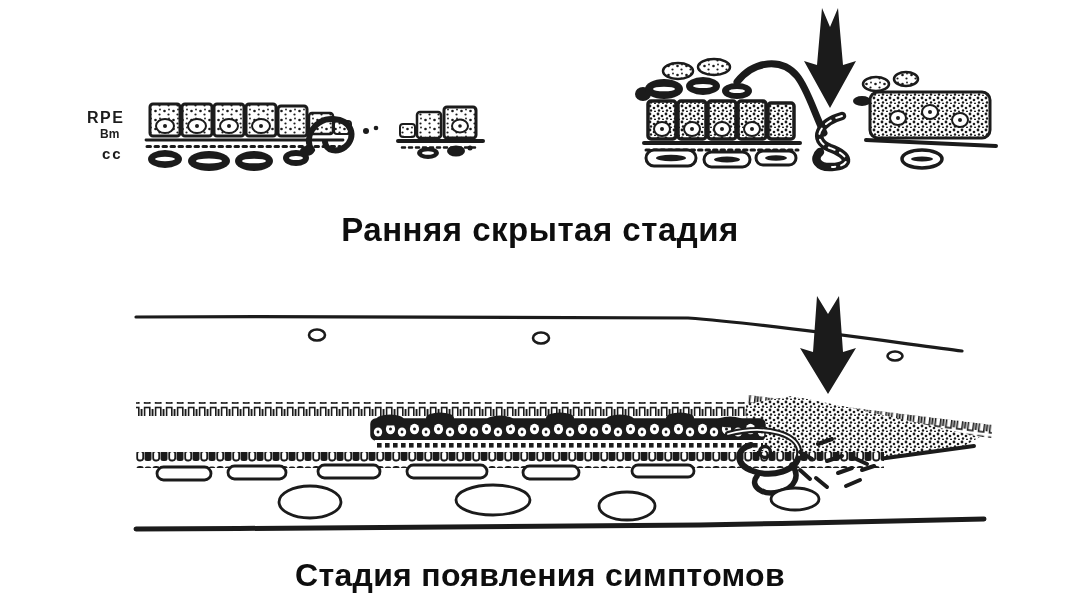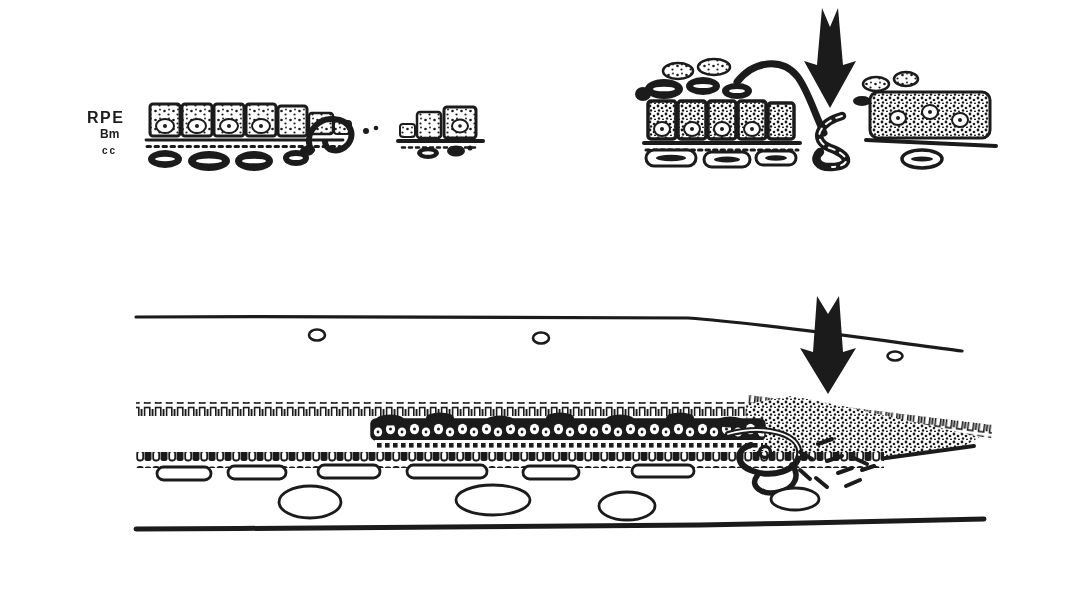--- a/index.html
+++ b/index.html
@@ -10,21 +10,21 @@
   .fig-svg{position:absolute;left:0;top:0;filter:blur(.3px);}
   .caption{
     position:absolute;left:0;width:1080px;text-align:center;
     font-weight:700;color:#0e0e0e;white-space:nowrap;
   }
   #cap-early{top:211px;font-size:33px;letter-spacing:.5px;}
   #cap-symptom{top:557px;font-size:32px;letter-spacing:.3px;}
   .lbl{position:absolute;font-weight:700;color:#1d1d1d;line-height:1;}
   #lbl-rpe{left:87px;top:110px;font-size:16px;letter-spacing:1.5px;}
   #lbl-bm{left:100px;top:128px;font-size:12px;}
-  #lbl-cc{left:102px;top:146px;font-size:10px;letter-spacing:2px;}
+  #lbl-cc{left:102px;top:146px;font-size:15px;letter-spacing:2px;}
 </style>
 </head>
 <body>
 
 <div class="stage">
 
   <svg class="fig-svg" width="1080" height="600" viewBox="0 0 1080 600">
     <defs>
       <pattern id="speck" width="9" height="9" patternUnits="userSpaceOnUse">
         <rect width="9" height="9" fill="#ffffff"></rect>
@@ -263,14 +263,16 @@
       </g>
 
       <path d="M136,529 C340,528 560,527 700,525 C800,523 920,521 984,519" fill="none" stroke="#1b1b1b" stroke-width="5"></path>
     </g>
   </svg>
 
   <span class="lbl" id="lbl-rpe">RPE</span>
   <span class="lbl" id="lbl-bm">Bm</span>
   <span class="lbl" id="lbl-cc">cc</span>
 
+  <div class="caption" id="cap-early">Ранняя скрытая стадия</div>
+  <div class="caption" id="cap-symptom">Стадия появления симптомов</div>
 
 </div>
 
 </body></html>

